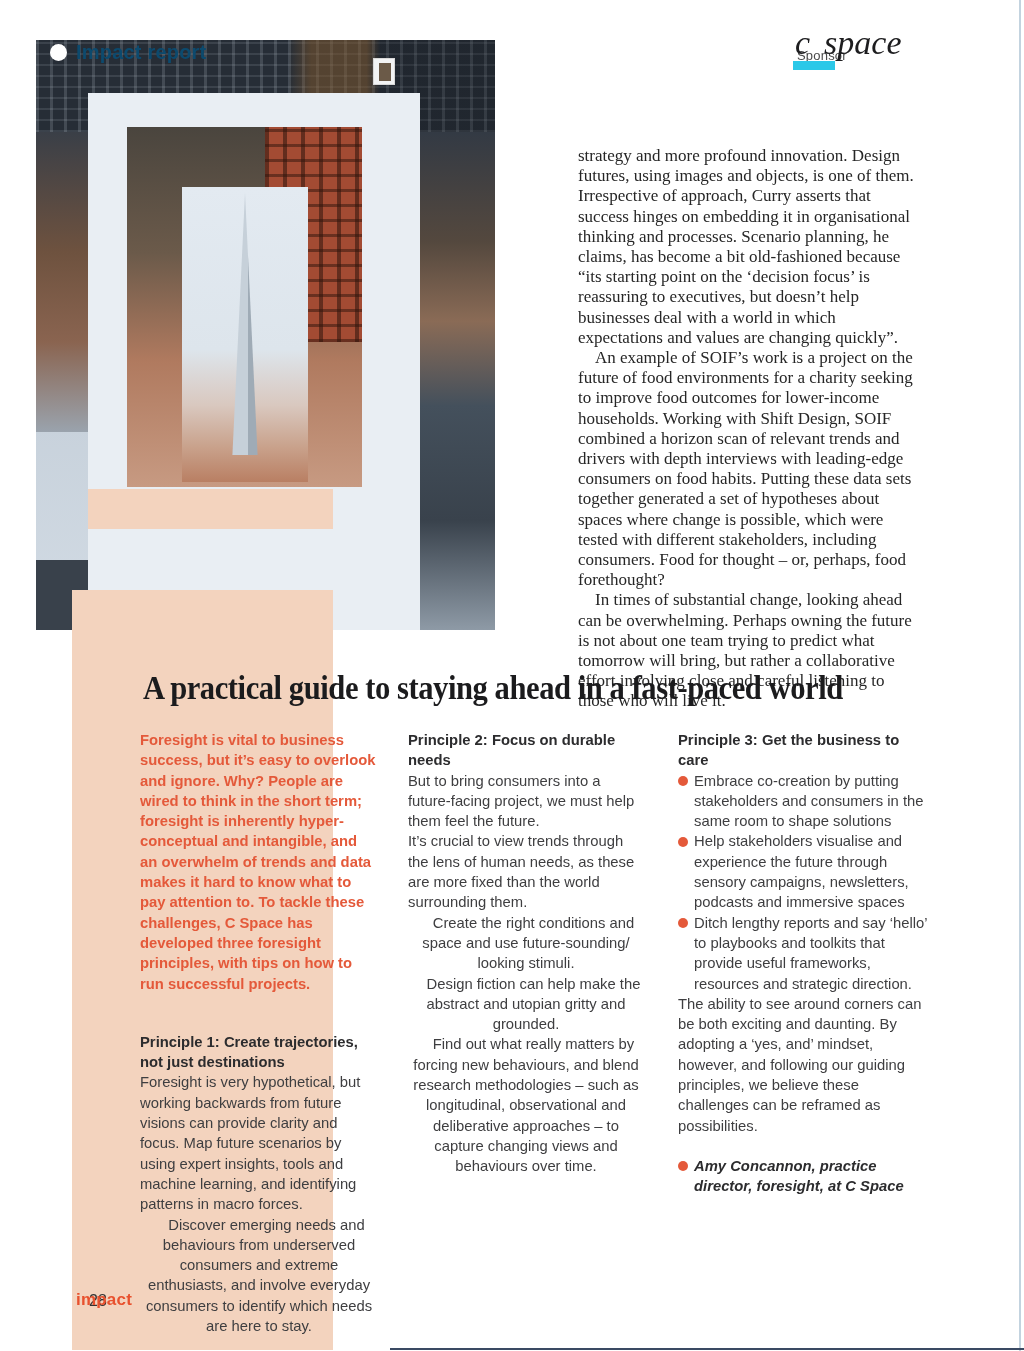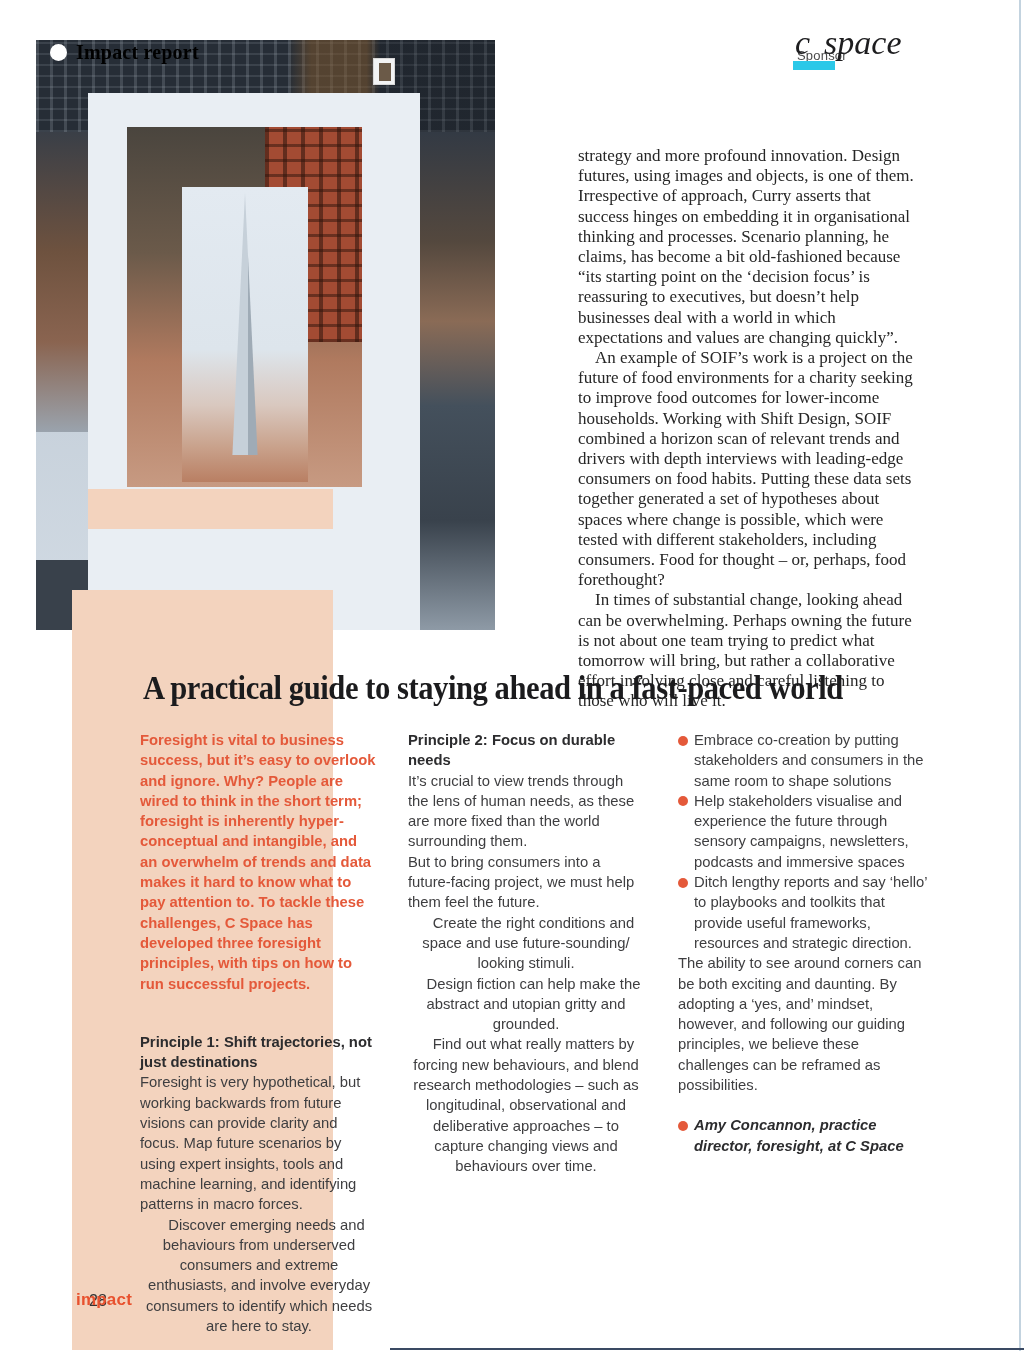--- a/index.html
+++ b/index.html
@@ -55,21 +55,21 @@
   }
   .shard { position:absolute; left:0; top:6px; width:126px; height:262px;
     background:linear-gradient(90deg,#c6d0d9 0 52%,#9fabb6 52% 100%);
     clip-path:polygon(50% 0%, 60% 100%, 40% 100%);
   }
   .tiny-frame { left:337px; top:18px; width:22px; height:27px; background:#f2f3f4; border:1px solid #d8d8d8; }
   .tiny-frame-inner { position:absolute; left:5px; top:4px; width:12px; height:18px; background:#6b5a48; }
 
   .badge { left:50px; top:40px; height:24px; display:flex; align-items:center; gap:9px; }
   .badge-dot { width:17px; height:17px; border-radius:50%; background:#ffffff; }
-  .badge-label { color:#000000; font-size:20px; font-weight:700; letter-spacing:.2px;font-family:Liberation Serif, serif; }
+  .badge-label { color:#0c4a6e; font-size:20px; font-weight:700; letter-spacing:.2px; }
 
   
   .peach-strip { left:88px; top:489px; width:245px; height:40px; background:#f3d3be; }
   .peach-panel { left:72px; top:590px; width:261px; height:760px; background:#f3d3be; }
 
   
   .article-col { left:578px; top:146px; width:346px; color:#262626;
     font-family:"Liberation Serif", serif; font-size:17px; line-height:20.2px; }
   .article-col p + p { text-indent:17px; }
 
@@ -135,35 +135,36 @@
 <div class="abs article-col">
   <p>strategy and more profound innovation. Design futures, using images and objects, is one of them. Irrespective of approach, Curry asserts that success hinges on embedding it in organisational thinking and processes. Scenario planning, he claims, has become a bit old-fashioned because “its starting point on the ‘decision focus’ is reassuring to executives, but doesn’t help businesses deal with a world in which expectations and values are changing quickly”.</p>
   <p>An example of SOIF’s work is a project on the future of food environments for a charity seeking to improve food outcomes for lower-income households. Working with Shift Design, SOIF combined a horizon scan of relevant trends and drivers with depth interviews with leading-edge consumers on food habits. Putting these data sets together generated a set of hypotheses about spaces where change is possible, which were tested with different stakeholders, including consumers. Food for thought – or, perhaps, food forethought?</p>
   <p>In times of substantial change, looking ahead can be overwhelming. Perhaps owning the future is not about one team trying to predict what tomorrow will bring, but rather a collaborative effort involving close and careful listening to those who will live it.</p>
 </div>
 
 <h1 class="abs guide-heading">A practical guide to staying ahead in a fast-paced world</h1>
 
 <div class="abs col col1">
   <p class="intro">Foresight is vital to business success, but it’s easy to overlook and ignore. Why? People are wired to think in the short term; foresight is inherently hyper-conceptual and intangible, and an overwhelm of trends and data makes it hard to know what to pay attention to. To tackle these challenges, C Space has developed three foresight principles, with tips on how to run successful projects.</p>
-  <p class="p-head">Principle 1: Shift trajectories, not just destinations</p>
+  <p class="p-head">Principle 1: Create trajectories, not just destinations</p>
   <p>Foresight is very hypothetical, but working backwards from future visions can provide clarity and focus. Map future scenarios by using expert insights, tools and machine learning, and identifying patterns in macro forces.</p>
   <p class="indent">Discover emerging needs and behaviours from underserved consumers and extreme enthusiasts, and involve everyday consumers to identify which needs are here to stay.</p>
 </div>
 
 <div class="abs col col2">
   <p class="p-head">Principle 2: Focus on durable needs</p>
+  <p>But to bring consumers into a future-facing project, we must help them feel the future.</p>
   <p>It’s crucial to view trends through the lens of human needs, as these are more fixed than the world surrounding them.</p>
-  <p>But to bring consumers into a future-facing project, we must help them feel the future.</p>
   <p class="indent">Create the right conditions and space and use future-sounding/ looking stimuli.</p>
   <p class="indent">Design fiction can help make the abstract and utopian gritty and grounded.</p>
   <p class="indent">Find out what really matters by forcing new behaviours, and blend research methodologies – such as longitudinal, observational and deliberative approaches – to capture changing views and behaviours over time.</p>
 </div>
 
 <div class="abs col col3">
+  <p class="p-head">Principle 3: Get the business to care</p>
   <ul class="bullets">
     <li><span class="dot"></span><span>Embrace co-creation by putting stakeholders and consumers in the same room to shape solutions</span></li>
     <li><span class="dot"></span><span>Help stakeholders visualise and experience the future through sensory campaigns, newsletters, podcasts and immersive spaces</span></li>
     <li><span class="dot"></span><span>Ditch lengthy reports and say ‘hello’ to playbooks and toolkits that provide useful frameworks, resources and strategic direction.</span></li>
   </ul>
   <p>The ability to see around corners can be both exciting and daunting. By adopting a ‘yes, and’ mindset, however, and following our guiding principles, we believe these challenges can be reframed as possibilities.</p>
   <p class="attribution"><span class="dot"></span><span>Amy Concannon, practice director, foresight, at C Space</span></p>
 </div>
 
 <div class="abs page-number">28</div>

